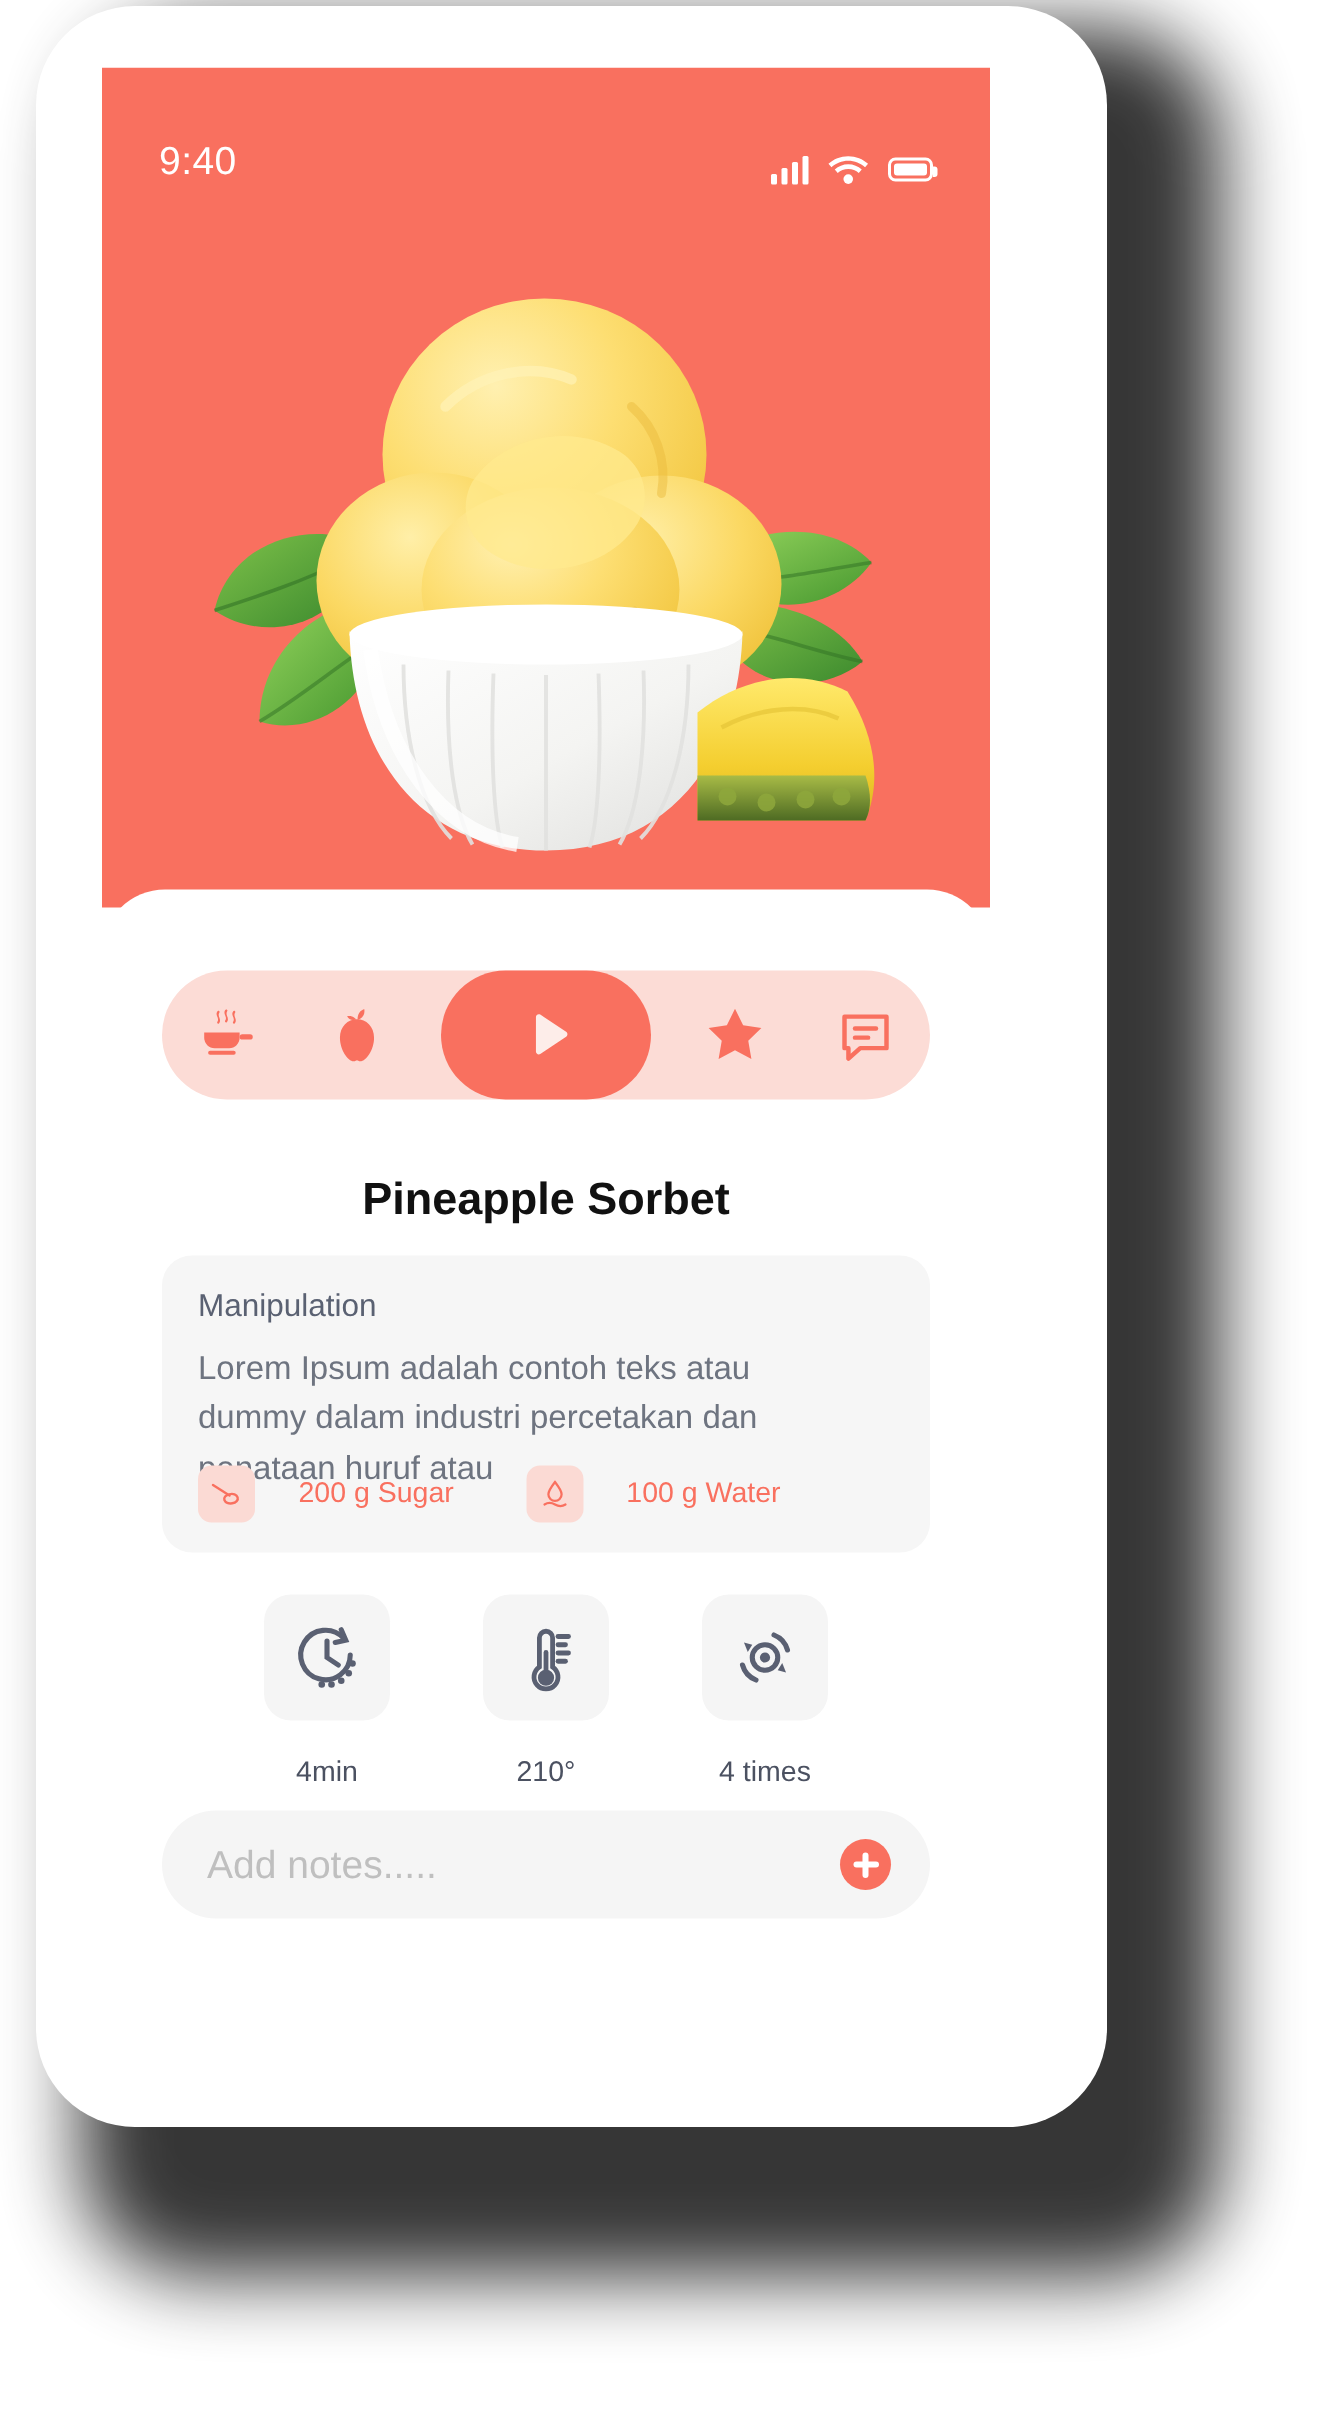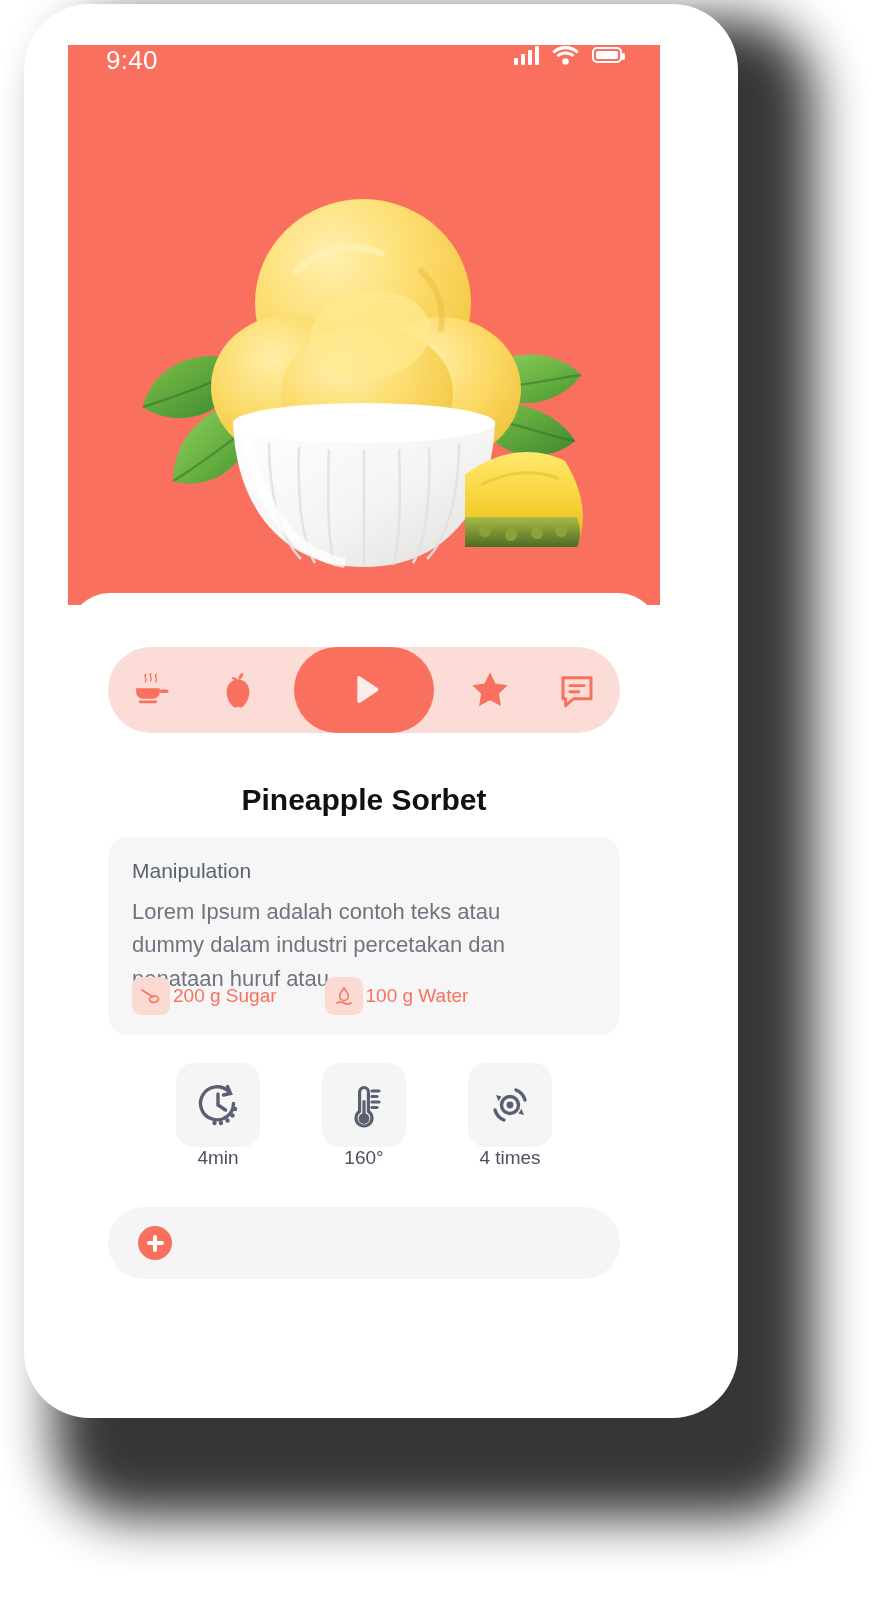--- a/index.html
+++ b/index.html
@@ -45,21 +45,21 @@
   .hero {
     position: absolute;
     left: 0; top: 0;
     width: 592px; height: 560px;
     background: #F9705F;
   }
   .statusbar {
     position: absolute;
     left: 0; top: 0;
     width: 592px; height: 78px;
-    display: flex; align-items: flex-start;
+    display: flex; align-items: flex-end;
     justify-content: space-between;
     padding: 0 38px 0 38px;
     color: #ffffff;
   }
   .clock-text {
     font-size: 26px; font-weight: 400;
     letter-spacing: .3px; color: #ffffff;
   }
   .status-icons { display: flex; align-items: center; gap: 13px; }
 
@@ -154,21 +154,21 @@
   }
   .card-body {
     font-size: 22px; line-height: 1.52;
     color: #6E7480; width: 400px;
   }
   .chips {
     position: absolute;
     left: 24px; bottom: 20px;
     display: flex; align-items: center; gap: 48px;
   }
-  .chip { display: flex; align-items: center; gap: 3px; }
+  .chip { display: flex; align-items: center; gap: 29px; }
   .chip-ico {
     width: 38px; height: 38px;
     background: #FBDAD4; border-radius: 9px;
     display: flex; align-items: center; justify-content: center;
   }
   .chip-ico svg { width: 24px; height: 24px; display: block; }
   .chip-label {
     font-size: 19px; color: #F9705F; font-weight: 400;
     white-space: nowrap;
   }
@@ -180,21 +180,21 @@
     display: flex; justify-content: center; gap: 62px;
   }
   .metric { display: flex; flex-direction: column; align-items: center; }
   .metric-box {
     width: 84px; height: 84px;
     background: #F5F5F5; border-radius: 18px;
     display: flex; align-items: center; justify-content: center;
   }
   .metric-box svg { width: 54px; height: 54px; display: block; }
   .metric-label {
-    margin-top: 0;
+    margin-top: 24px;
     font-size: 19px; color: #4B5161; font-weight: 400;
   }
 
   
   .notes {
     position: absolute;
     left: 40px; top: 614px;
     width: 512px; height: 72px;
     background: #F5F5F5; border-radius: 36px;
     display: flex; align-items: center;
@@ -467,21 +467,21 @@
                   <path d="M27 9.5a4.4 4.4 0 0 0-4.4 4.4v19.4a8 8 0 1 0 8.8 0V13.9A4.4 4.4 0 0 0 27 9.5z"></path>
                   <path d="M35 13h7"></path>
                   <path d="M35 18.5h5"></path>
                   <path d="M35 24h7"></path>
                   <path d="M35 29.5h5"></path>
                 </g>
                 <circle cx="27" cy="40.5" r="5.4" fill="#5A6072"></circle>
                 <rect x="25.4" y="22" width="3.2" height="16" rx="1.6" fill="#5A6072"></rect>
               </svg>
             </div>
-            <div class="metric-label">160°</div>
+            <div class="metric-label">210°</div>
           </div>
 
           <div class="metric">
             <div class="metric-box">
               <svg viewBox="0 0 54 54">
                 <g fill="none" stroke="#5A6072" stroke-width="3.4" stroke-linecap="round">
                   <path d="M33 12a15 15 0 0 1 9 10"></path>
                   <path d="M21 42a15 15 0 0 1-9-10"></path>
                 </g>
                 <g fill="#5A6072">
@@ -490,20 +490,21 @@
                 </g>
                 <circle cx="27" cy="27" r="8.5" fill="none" stroke="#5A6072" stroke-width="3.4"></circle>
                 <circle cx="27" cy="27" r="3.4" fill="#5A6072"></circle>
               </svg>
             </div>
             <div class="metric-label">4 times</div>
           </div>
         </div>
 
         <div class="notes">
+          <input type="text" placeholder="Add notes....." value="" style="">
           <button class="plus-btn"></button>
         </div>
 
 
       </div>
     </div>
   </div>
 </div>
 
 </body></html>

